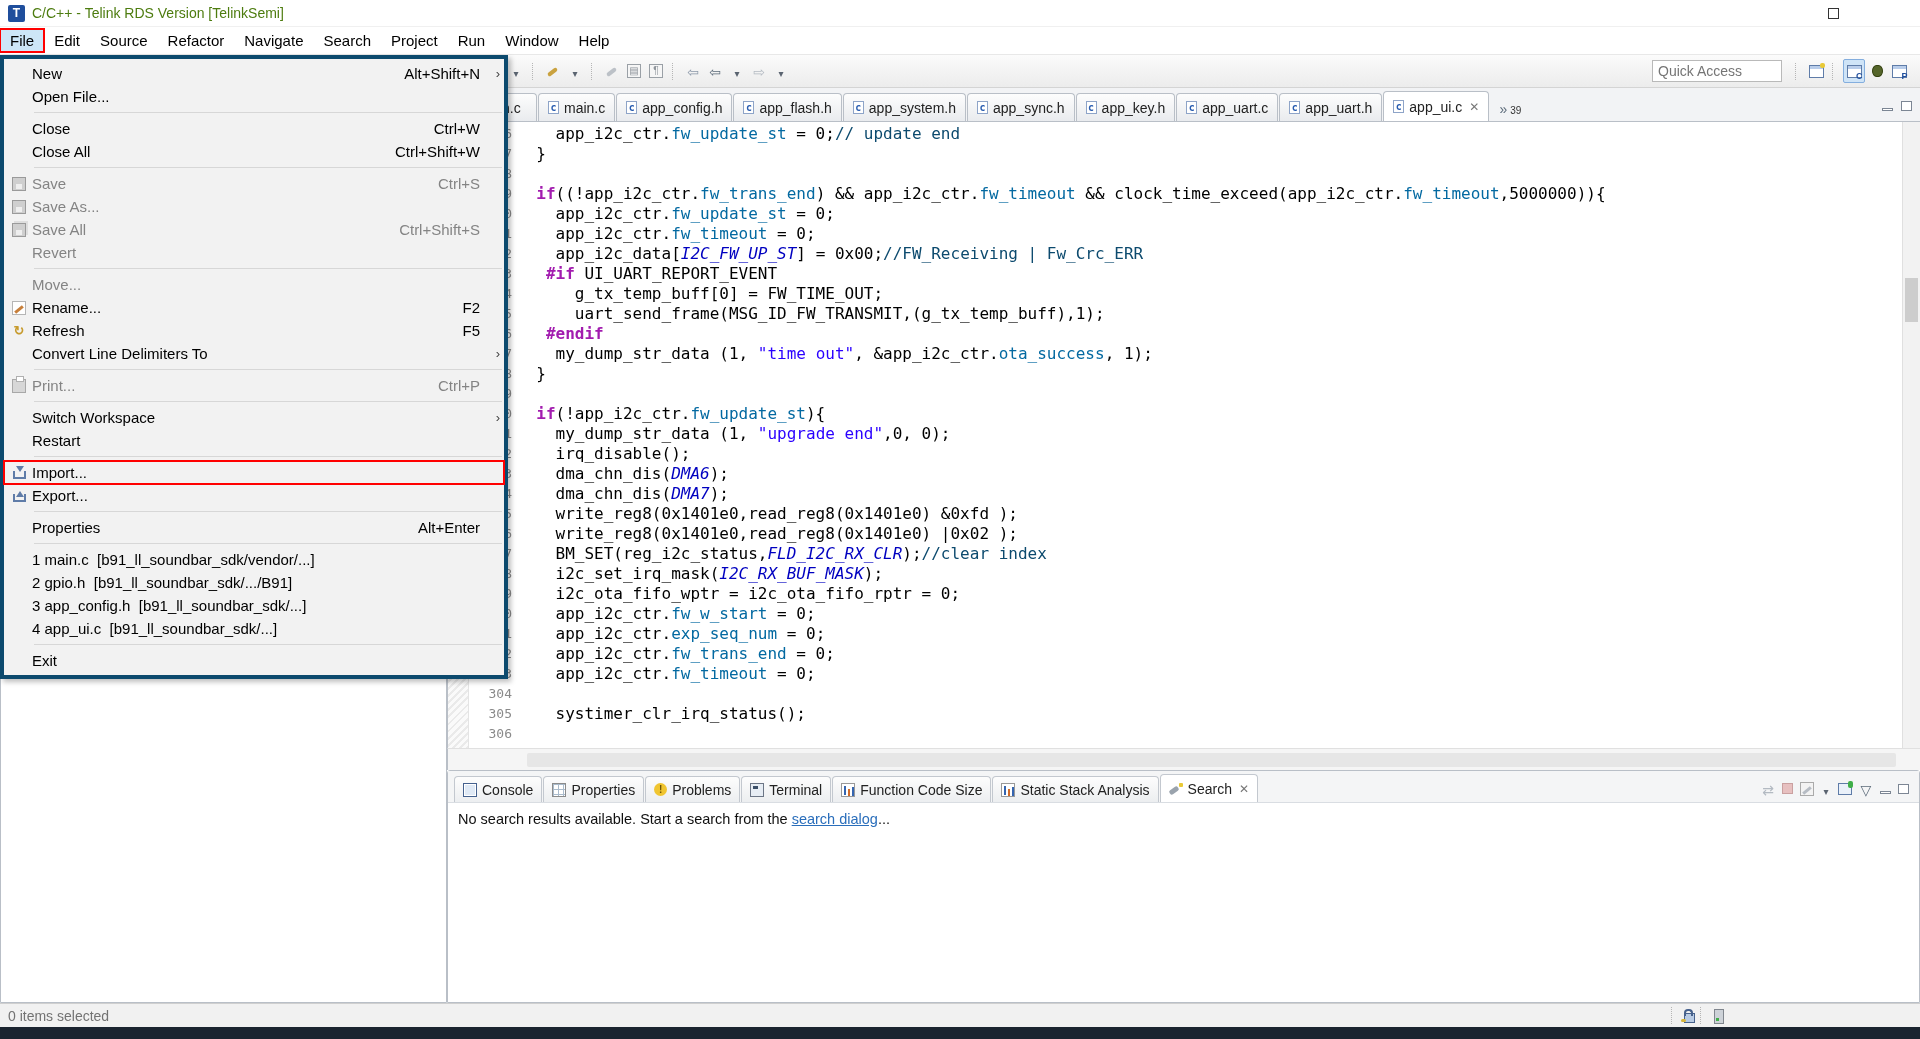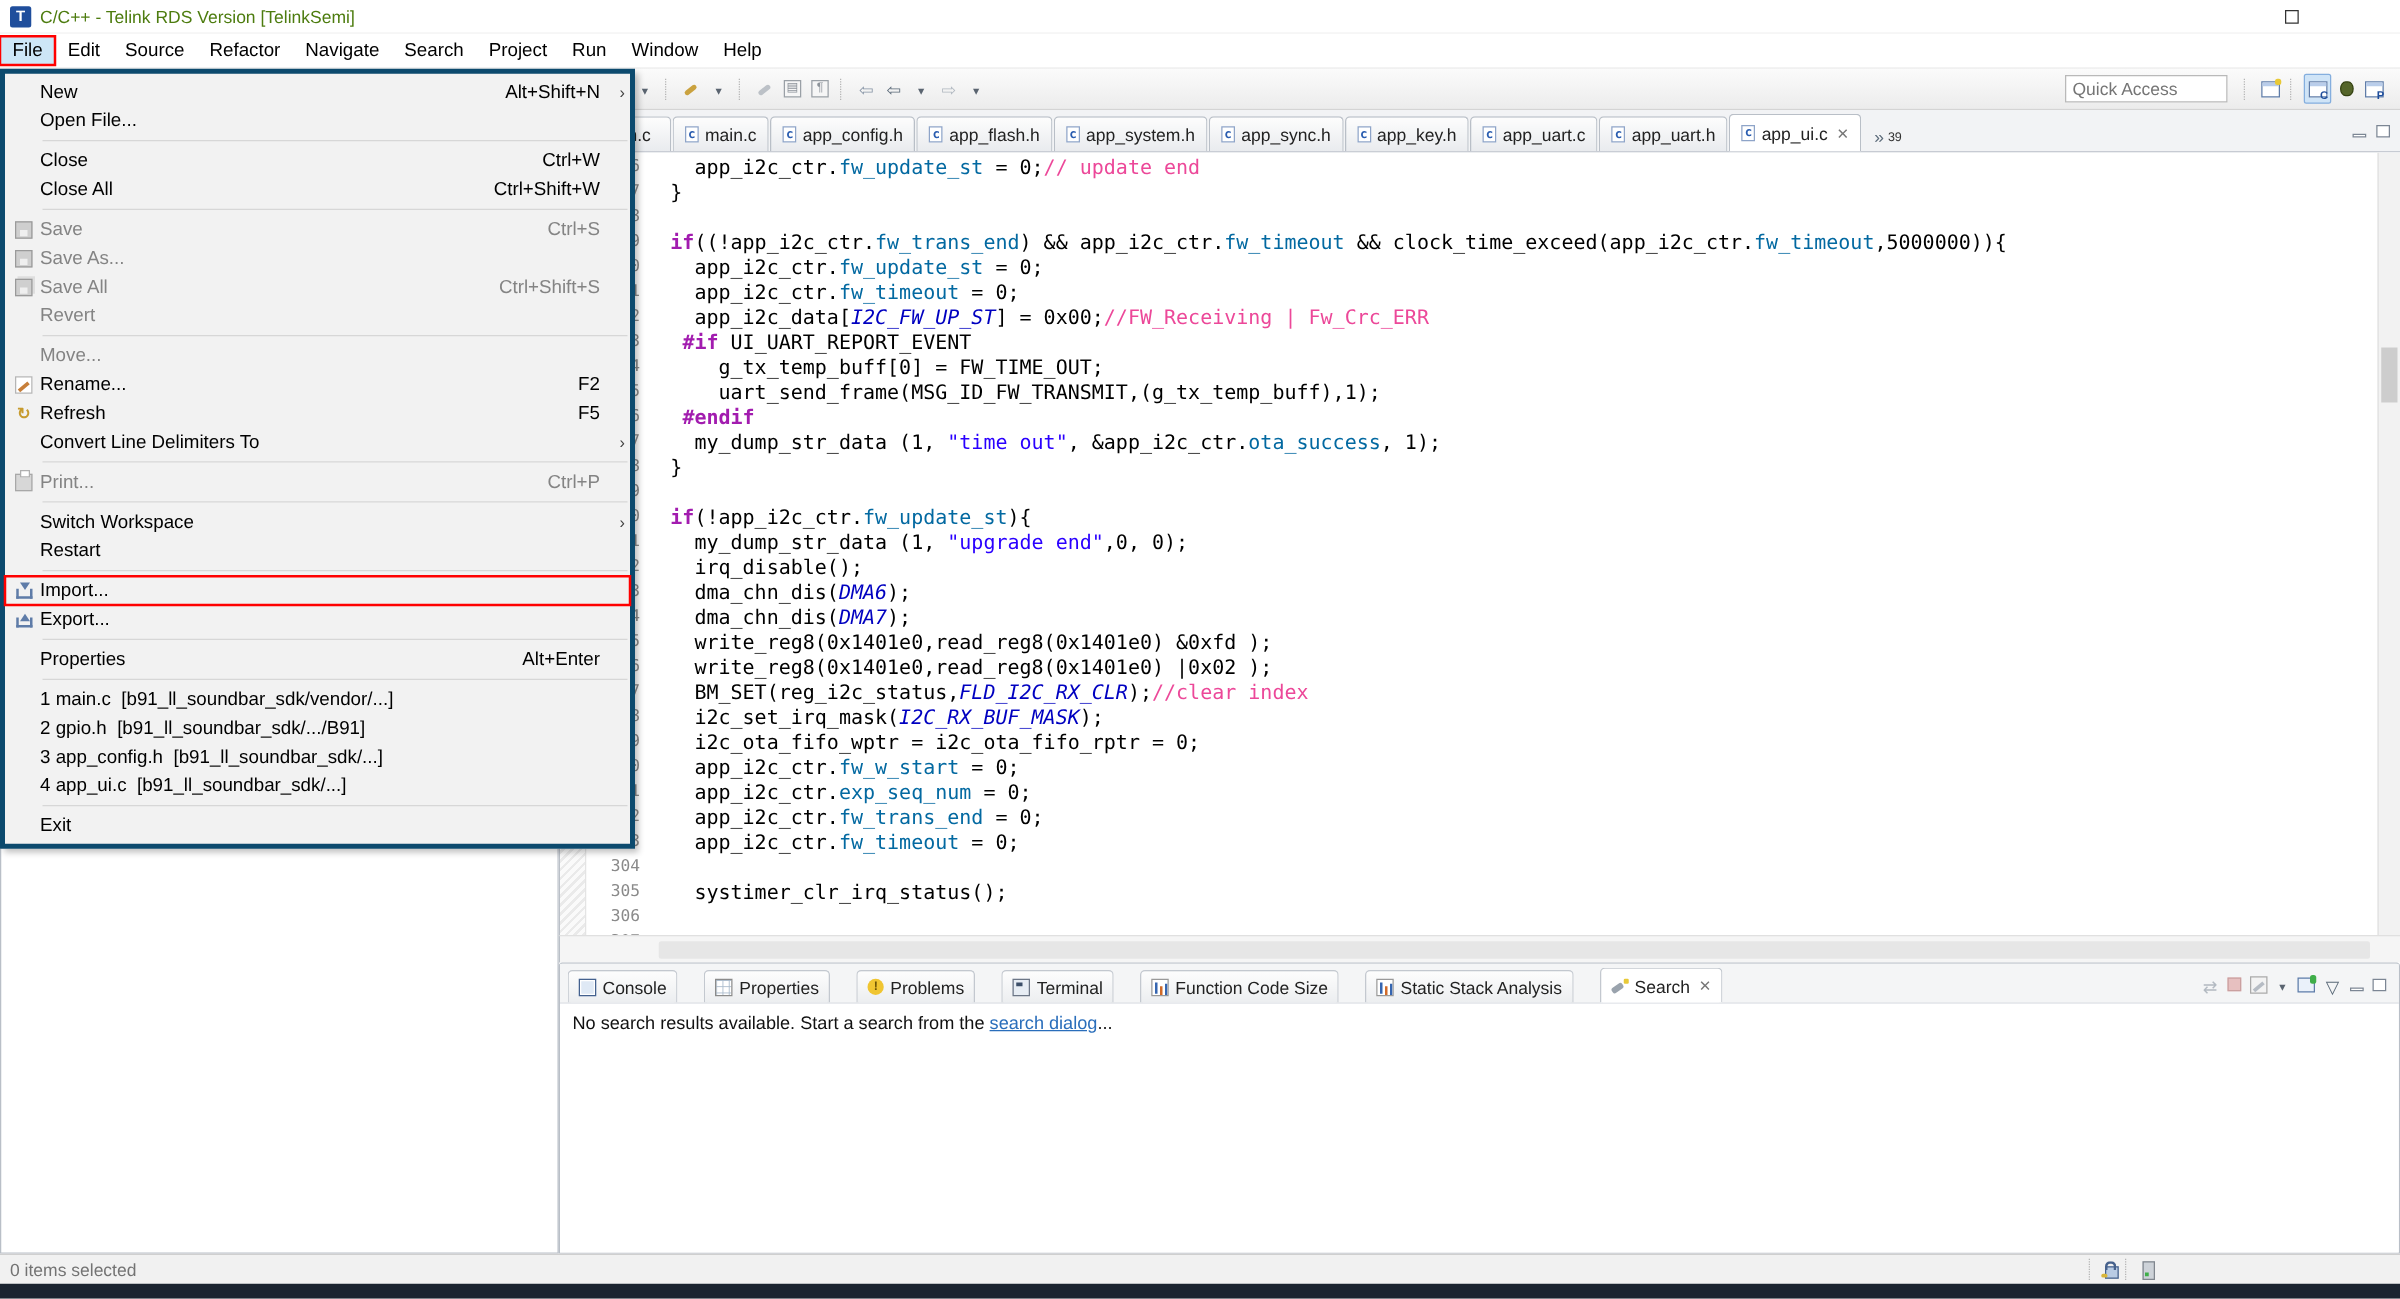--- a/index.html
+++ b/index.html
@@ -106,37 +106,37 @@
   #hatch{position:absolute;left:0;top:0;bottom:0;width:20px;
     background:repeating-linear-gradient(135deg,#eaeaea 0 2px,#fafafa 2px 5px);border-right:1px solid #e4e4e4;}
   #gutter{position:absolute;left:20px;top:2px;width:44px;text-align:right;
     font:13px/20px "DejaVu Sans Mono",monospace;color:#8a8a8a;}
   #code{position:absolute;left:69px;top:2px;right:22px;font:16px/20px "DejaVu Sans Mono",monospace;color:#000;}
   .cl{white-space:pre;height:20px;position:relative;}
   .cl.hl::before{content:"";position:absolute;left:-49px;right:0;top:0;bottom:0;background:#d7d7d7;z-index:-1;}
   .cl span{position:relative;}
   .t-p{color:#000;}
   .t-k,.t-d{color:#a21caf;font-weight:bold;}
-  .t-c{color:#ec4899;text-align:center;}
+  .t-c{color:#0c4a6e;text-align:center;}
   .t-s{color:#2a00ff;}
   .t-m{color:#0000c0;font-style:italic;}
   .t-f{color:#0369a1;}
   #vscroll{position:absolute;right:0;top:0;bottom:0;width:17px;background:#f2f2f2;border-left:1px solid #e0e0e0;}
   #vthumb{position:absolute;left:2px;right:2px;top:156px;height:44px;background:#cdcdcd;}
   #vscroll .arr{position:absolute;left:0;width:17px;text-align:center;font-size:9px;color:#8a8a8a;}
   #vscroll .up{top:1px;} #vscroll .dn{bottom:1px;}
   #hscroll{height:22px;box-sizing:border-box;background:#f5f5f5;border-top:1px solid #e0e0e0;
     display:flex;align-items:center;font-size:15px;color:#9a9a9a;border-left:1px solid #b9bfc7;}
   #hscroll .arr{width:20px;text-align:center;}
   #hscroll .larr{margin-left:55px;}
   #hthumb{flex:1;height:14px;background:#e6e6e6;margin:0 4px;border-radius:2px;}
   
   #bottompanel{flex:1;box-sizing:border-box;border:1px solid #b9bfc7;border-radius:3px 3px 0 0;
     background:#fff;display:flex;flex-direction:column;min-height:0;}
-  #bp-tabrow{height:31px;background:#f4f5f6;border-bottom:1px solid #d9dde2;display:flex;align-items:flex-end;padding-left:6px;gap:20px;}
+  #bp-tabrow{height:31px;background:#f4f5f6;border-bottom:1px solid #d9dde2;display:flex;align-items:flex-end;padding-left:6px;}
   .btab{display:flex;align-items:center;gap:5px;height:25px;padding:0 8px;margin-right:1px;
     background:linear-gradient(#fdfdfd,#eceef0);border:1px solid #c3c8cf;border-bottom:none;
     border-radius:4px 4px 0 0;font-size:14px;color:#222;white-space:nowrap;}
   .btab.active{background:#fff;height:27px;}
   #bp-btns{margin-left:auto;display:flex;align-items:center;gap:7px;margin-right:10px;margin-bottom:5px;}
   #bp-content{flex:1;background:#fff;padding:8px 10px;font-size:14.5px;color:#111;}
   #bp-content a{color:#2a6ebb;text-decoration:underline;}
   
   #filemenu{position:absolute;left:0;top:55px;width:500px;background:#f2f2f2;border:4px solid #0c4a6e;
     box-shadow:3px 3px 5px rgba(0,0,0,.25);z-index:50;padding:3px 0;font-size:15px;}

